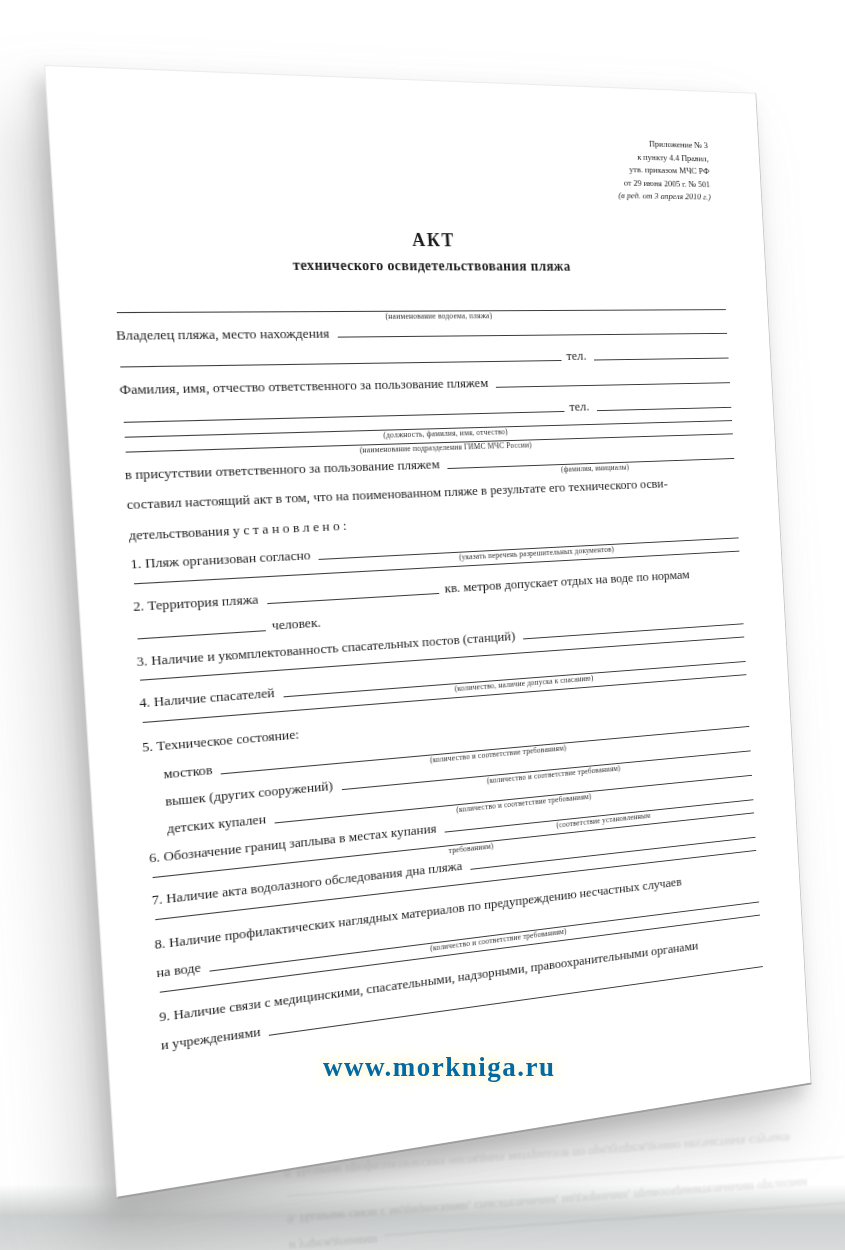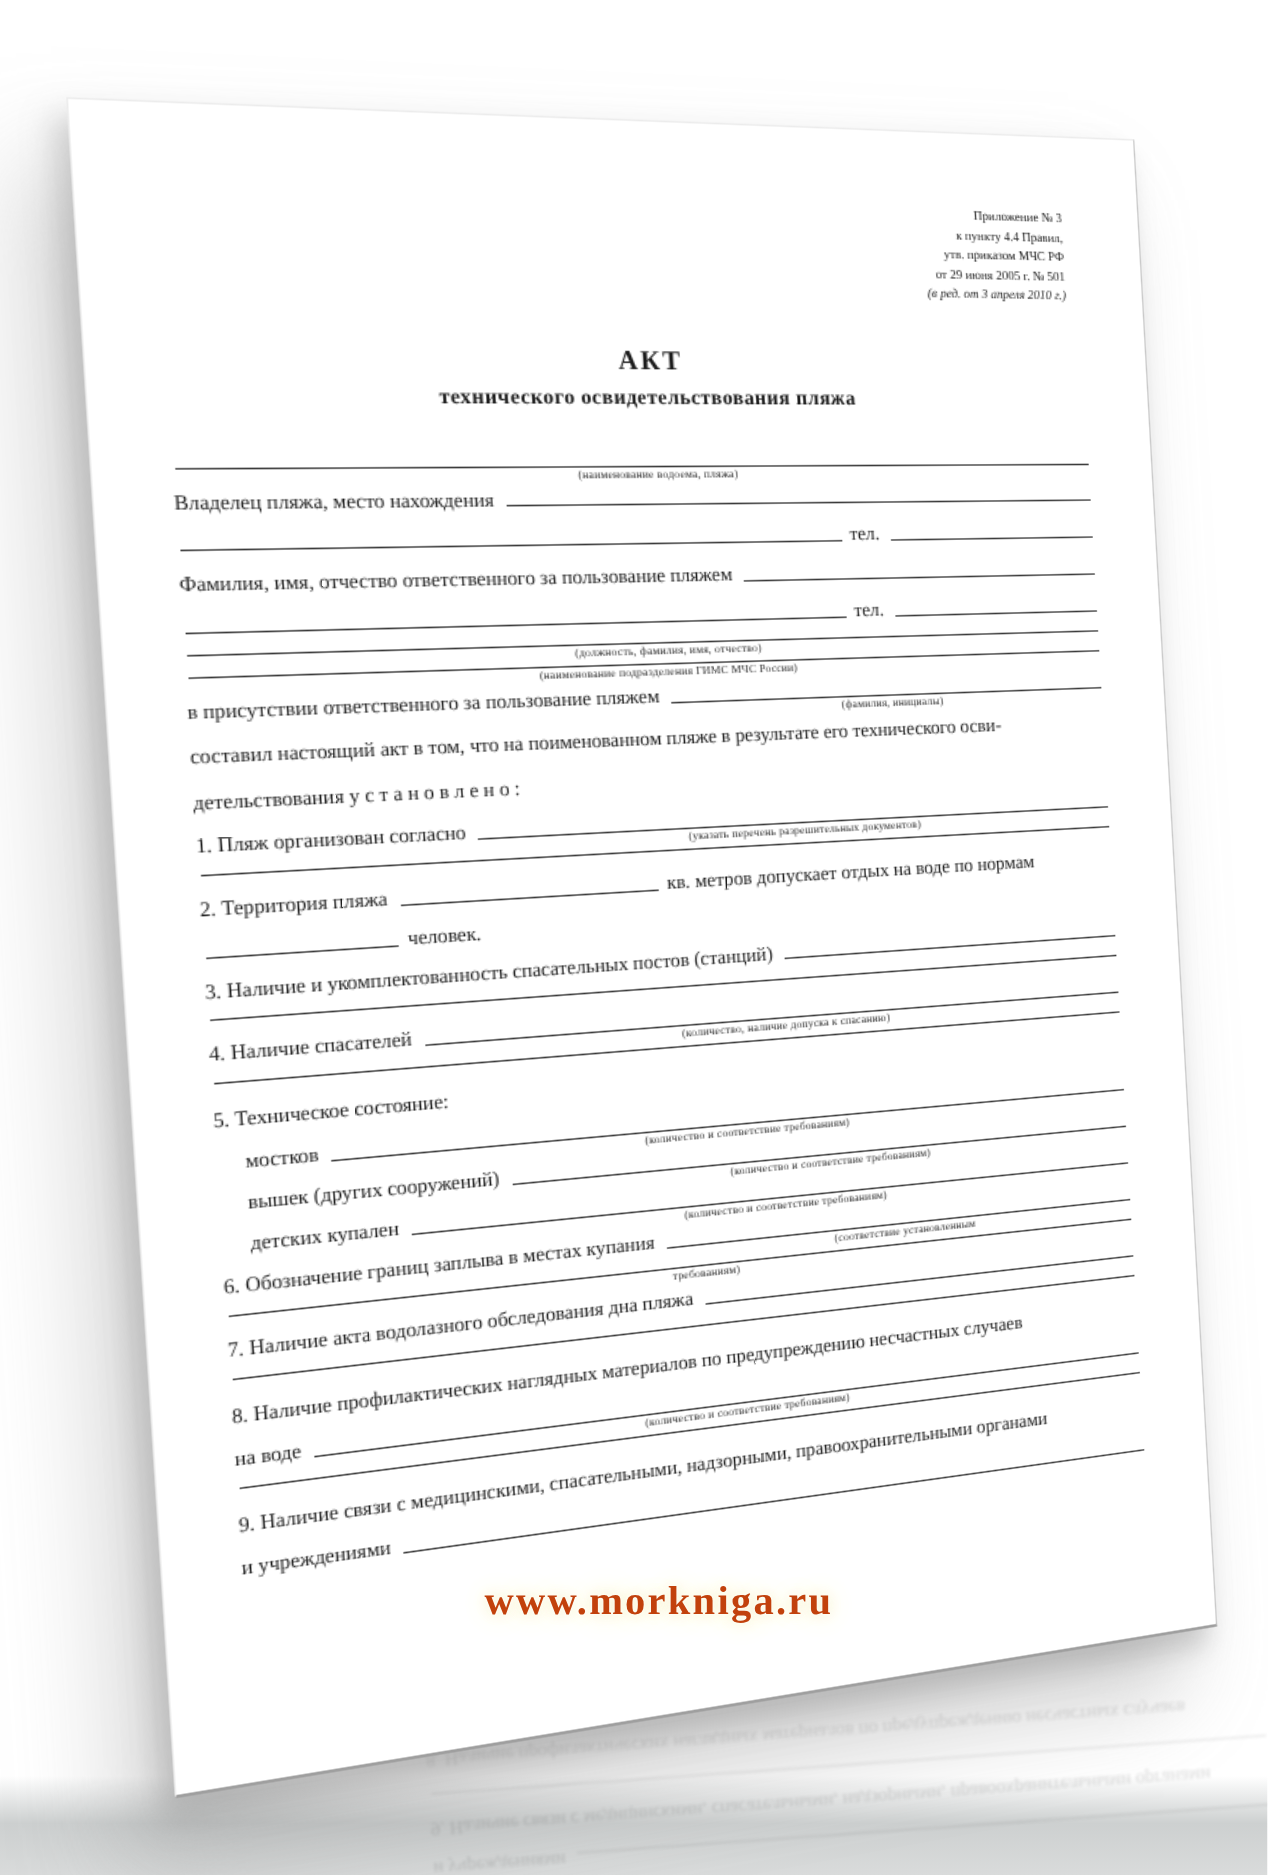--- a/index.html
+++ b/index.html
@@ -62,21 +62,21 @@
     font-style:normal;font-size:7.6px;letter-spacing:.2px;color:#2d2d2d;white-space:nowrap;
   }
   
   .mirror .row{margin-top:14px;}
   .mirror .fill{border-bottom-color:#555;}
   
   .watermark{
     position:absolute;left:323px;top:1052px;z-index:3;
     font-family:"Liberation Serif","DejaVu Serif",serif;
     font-weight:bold;font-size:27px;letter-spacing:1.5px;
-    color:#c2410c;
+    color:#0369a1;
     text-shadow:0 0 2px #ffffff,0 0 9px #f7f2cf,0 0 16px #f8f3d2,0 0 26px #fbf7dd;
   }
 </style>
 </head>
 <body>
 
 <div class="band"></div>
 
 <div class="mirror">
   <div class="row">

